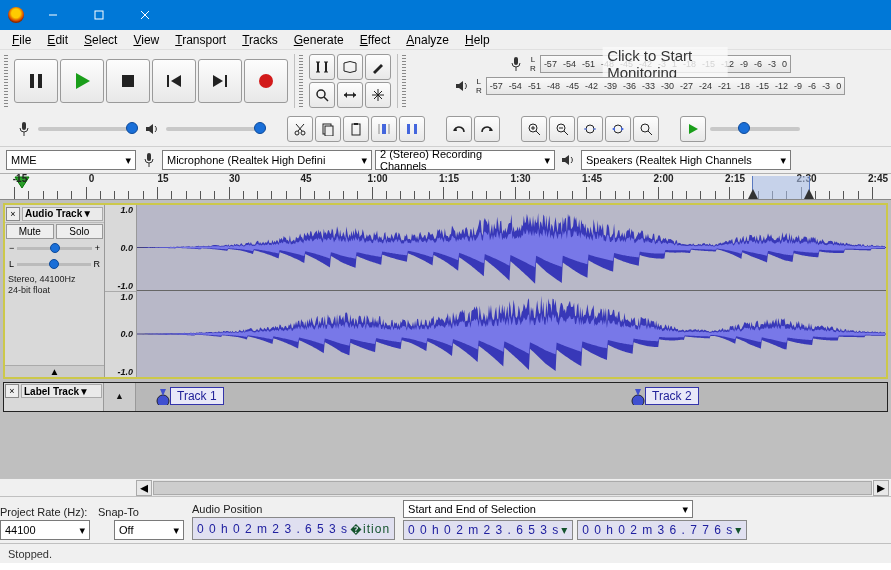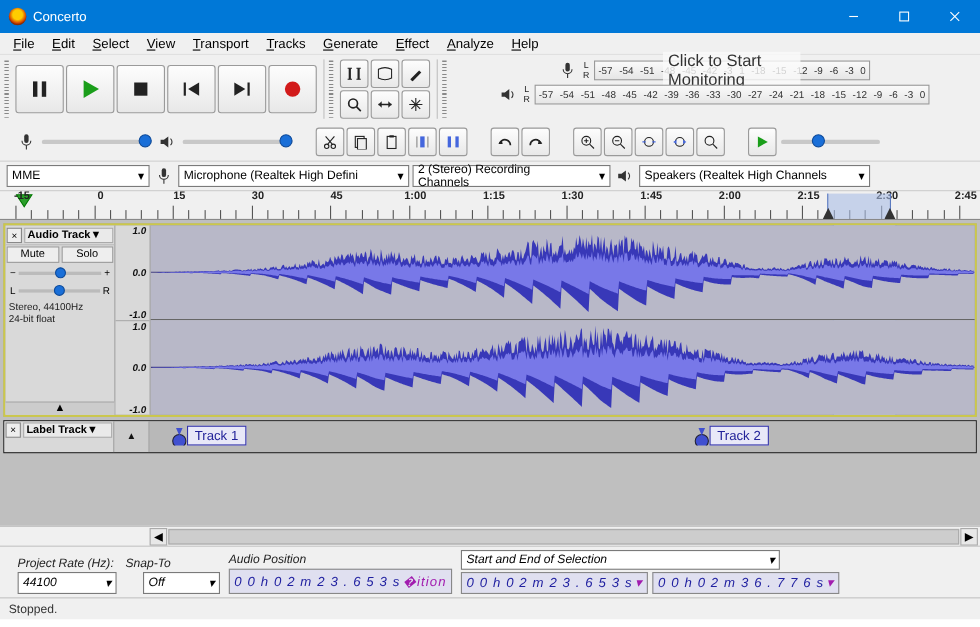--- a/index.html
+++ b/index.html
@@ -86,37 +86,36 @@
 .label-marker .handle { width:14px; height:18px; }
 .label-marker .txt { background:#e8e8f8; border:1px solid #3333aa; color:#222299; padding:0 6px; font-size:12px; height:18px; display:flex; align-items:center;}
 
 
 .hscroll { height:18px; background:#f0f0f0; border-top:1px solid #c0c0c0; display:flex; align-items:center; padding:0 2px;}
 .hscroll .sb-btn{ width:16px; height:16px; background:#e8e8e8; border:1px solid #aaa; display:flex; align-items:center; justify-content:center;}
 .hscroll .sb-track{ flex:1; height:16px; background:#e4e4e4; margin:0 1px; position:relative;}
 .hscroll .sb-thumb{ position:absolute; top:1px; bottom:1px; left:0; right:0; background:#cdcdcd; border:1px solid #aaa;}
 
 
-.sel-bar { background:#f0f0f0; border-top:1px solid #c0c0c0; padding:3px 16px; display:flex; gap:8px; font-size:11px; align-items:flex-end;font-style:italic;}
+.sel-bar { background:#f0f0f0; border-top:1px solid #c0c0c0; padding:3px 0; display:flex; gap:8px; font-size:11px; align-items:flex-end;}
 .sel-group { display:flex; flex-direction:column; gap:2px;}
 .sel-group .lbl { font-size:11px; color:#222;}
 .num-display { background:#e0e0f0; border:1px solid #888; padding:2px 4px; font-family:monospace; font-size:12px; letter-spacing:1px; color:#2020a0; display:flex; align-items:center;}
-.num-display .spin{ margin-left:2px; color:#a21caf;}
+.num-display .spin{ margin-left:2px; color:#14532d;}
 
 .statusbar { height:20px; background:#f0f0f0; border-top:1px solid #c0c0c0; font-size:11px; padding:2px 8px; display:flex; align-items:center; color:#333;}
 
 
 svg{display:block;}
 </style>
 </head>
 <body>
 
 <div class="titlebar">
   <div class="app-icon"></div>
-  <div class="title">Concerto</div>
   <div class="winbtns">
     <div class="winbtn">
         <svg width="10" height="10">
           <line x1="1" y1="5" x2="9" y2="5" stroke-width="1"></line>
         </svg>
       </div>
     <div class="winbtn">
         <svg width="10" height="10">
           <rect x="1" y="1" width="8" height="8" fill="none" stroke-width="1"></rect>
         </svg>

